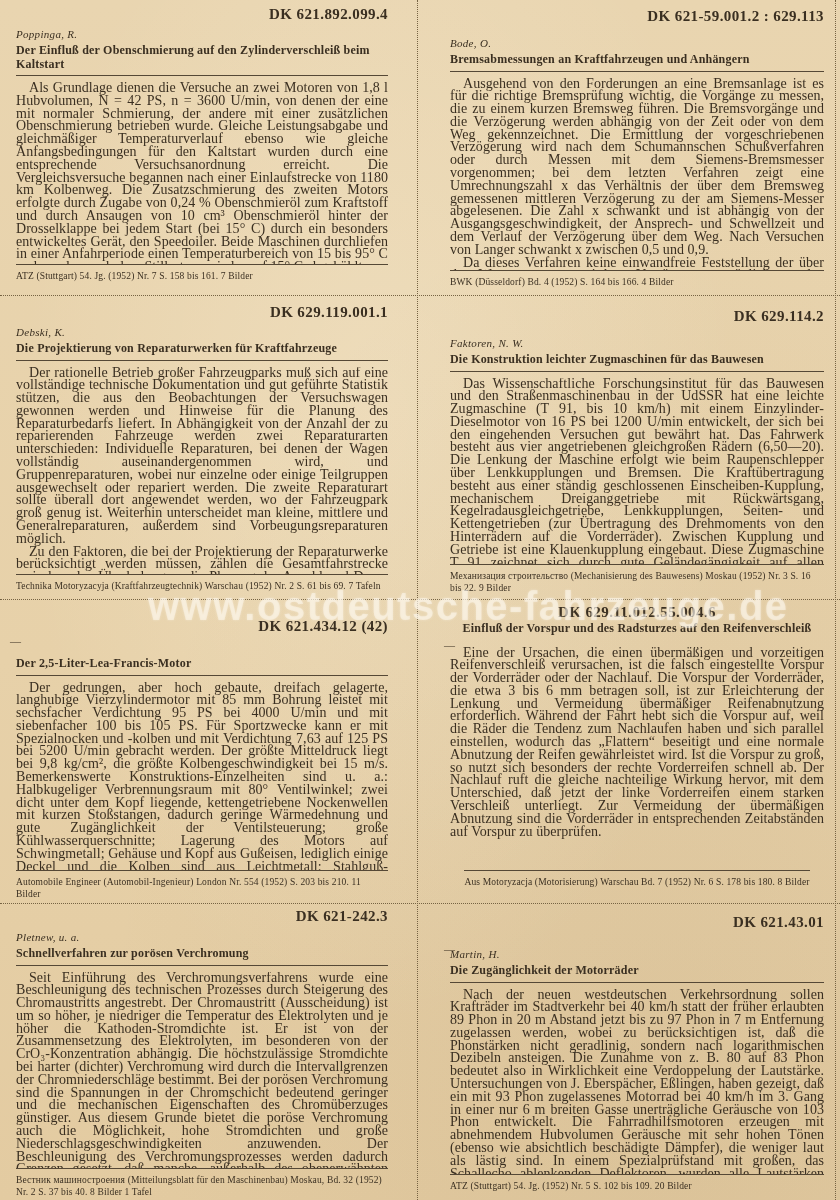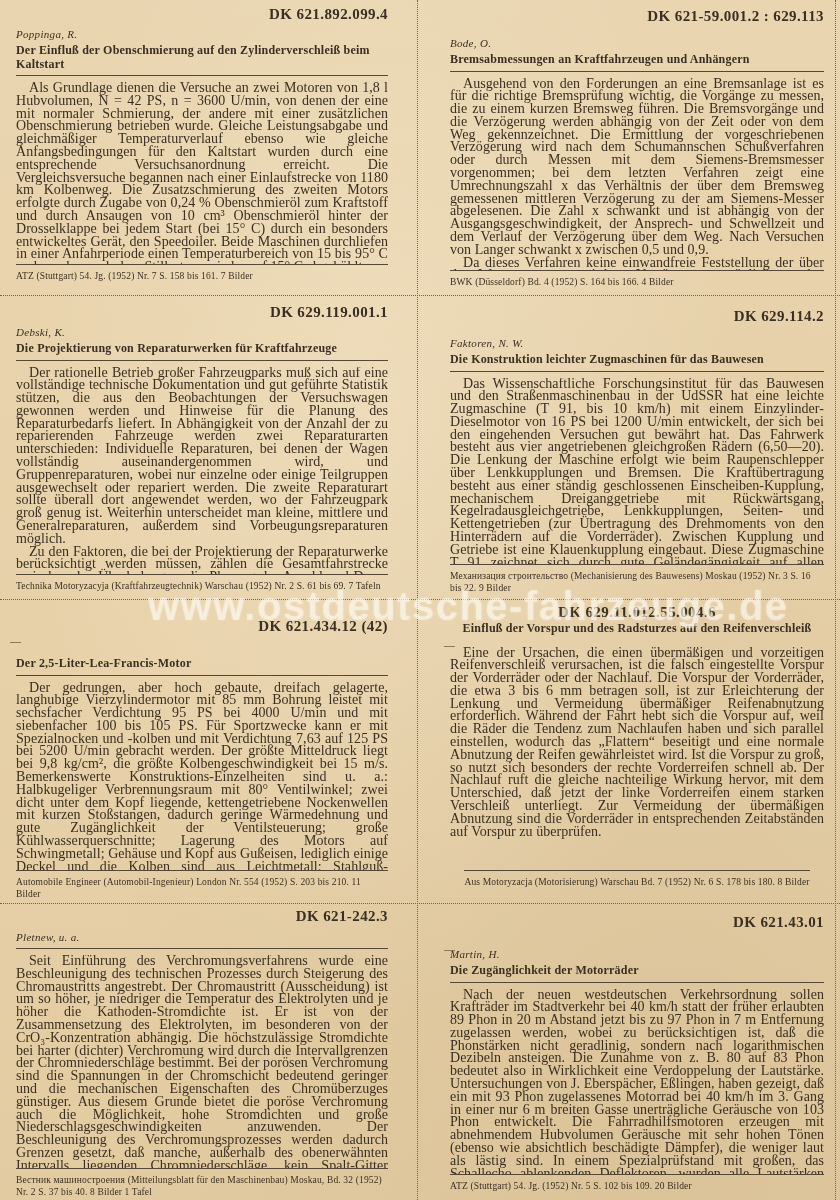--- a/index.html
+++ b/index.html
@@ -137,20 +137,21 @@
     </div>
     <div class="cite">
       <div class="crule"></div>
       <p>Aus Motoryzacja (Motorisierung) Warschau Bd. 7 (1952) Nr. 6 S. 178 bis 180. 8 Bilder</p>
     </div>
   </section>
 
   <section class="cell" style="top:910px;left:16px;width:372px;height:288px;">
     <div class="dk">DK 621-242.3</div>
     <div class="author mt-a-md">Pletnew, u. a.</div>
+    <h2 class="title">Schnellverfahren zur porösen Verchromung</h2>
     <div class="trule"></div>
     <div class="body">
       <p>Seit Einführung des Verchromungsverfahrens wurde eine Beschleunigung des technischen Prozesses durch Steigerung des Chromaustritts angestrebt. Der Chromaustritt (Ausscheidung) ist um so höher, je niedriger die Temperatur des Elektrolyten und je höher die Kathoden-Stromdichte ist. Er ist von der Zusammensetzung des Elektrolyten, im besonderen von der CrO₃-Konzentration abhängig. Die höchstzulässige Stromdichte bei harter (dichter) Verchromung wird durch die Intervallgrenzen der Chromniederschläge bestimmt. Bei der porösen Verchromung sind die Spannungen in der Chromschicht bedeutend geringer und die mechanischen Eigenschaften des Chromüberzuges günstiger. Aus diesem Grunde bietet die poröse Verchromung auch die Möglichkeit, hohe Stromdichten und große Niederschlagsgeschwindigkeiten anzuwenden. Der Beschleunigung des Verchromungsprozesses werden dadurch Grenzen gesetzt, daß manche, außerhalb des obenerwähnten Intervalls liegenden Chromniederschläge, kein Spalt-Gitter (Risse) besitzen, das für die Porenbildung erforderlich ist.</p>
     </div>
     <div class="cite">
       <div class="crule"></div>
       <p>Вестник машиностроения (Mitteilungsblatt für den Maschinenbau) Moskau, Bd. 32 (1952) Nr. 2 S. 37 bis 40. 8 Bilder 1 Tafel</p>
     </div>
   </section>
 

